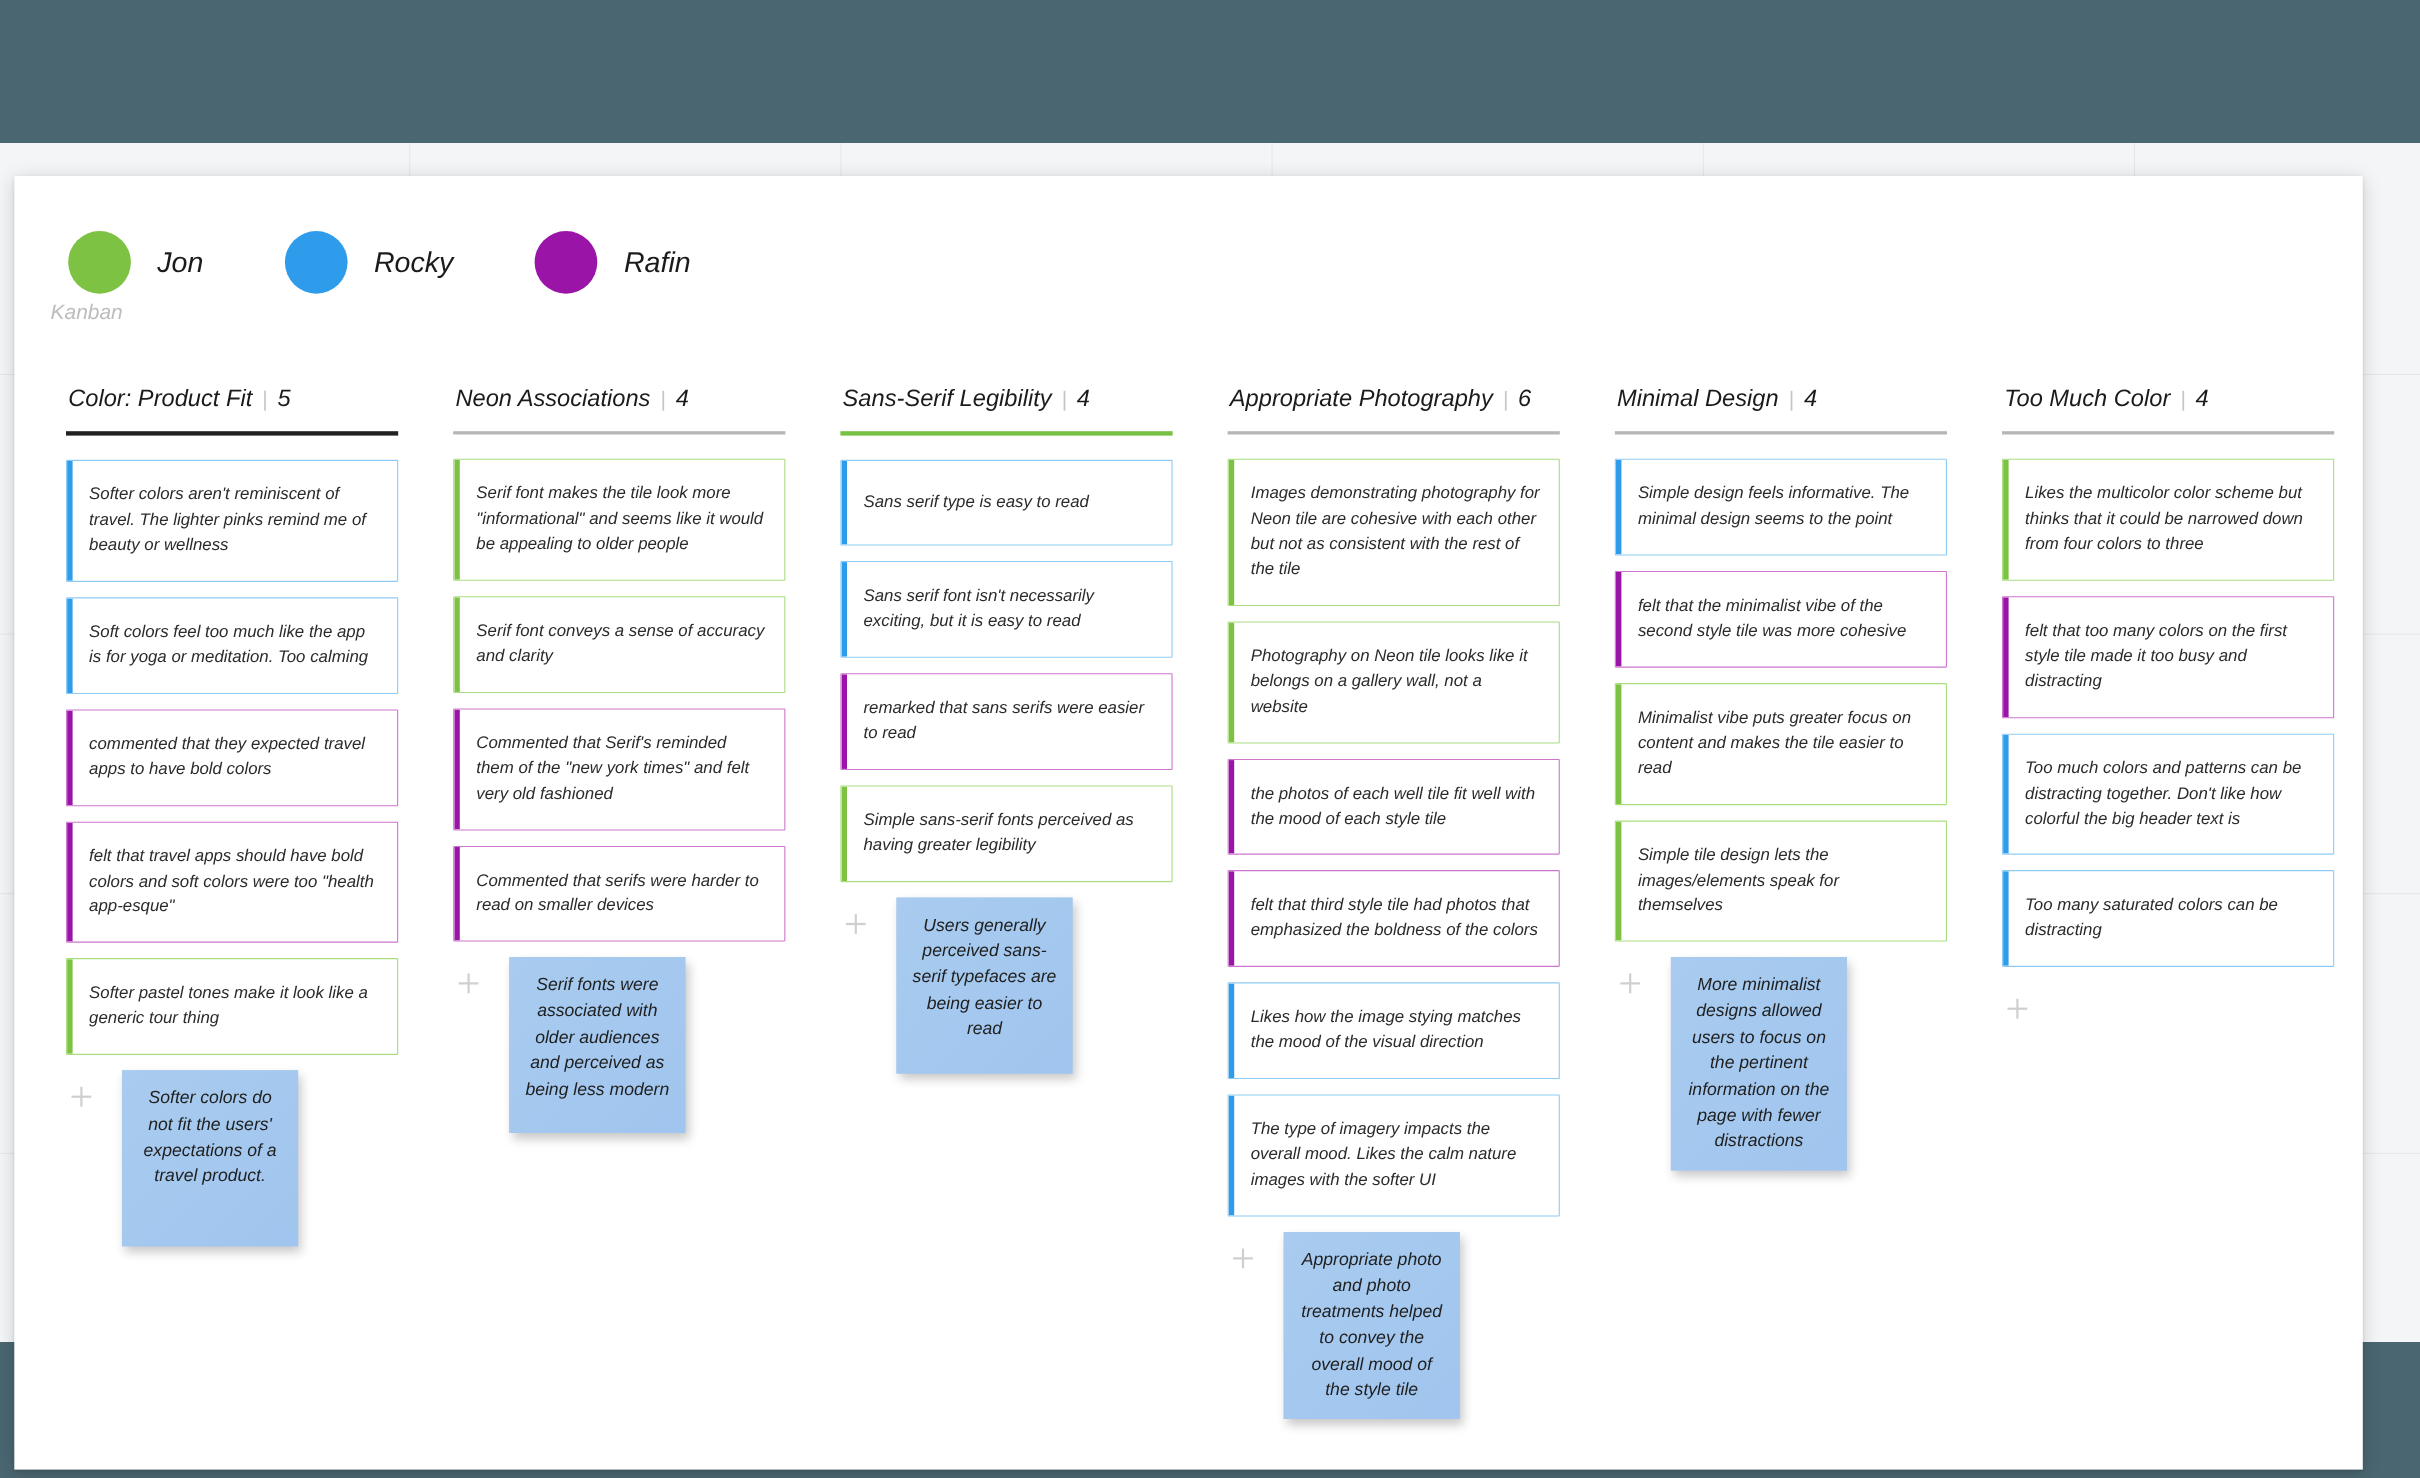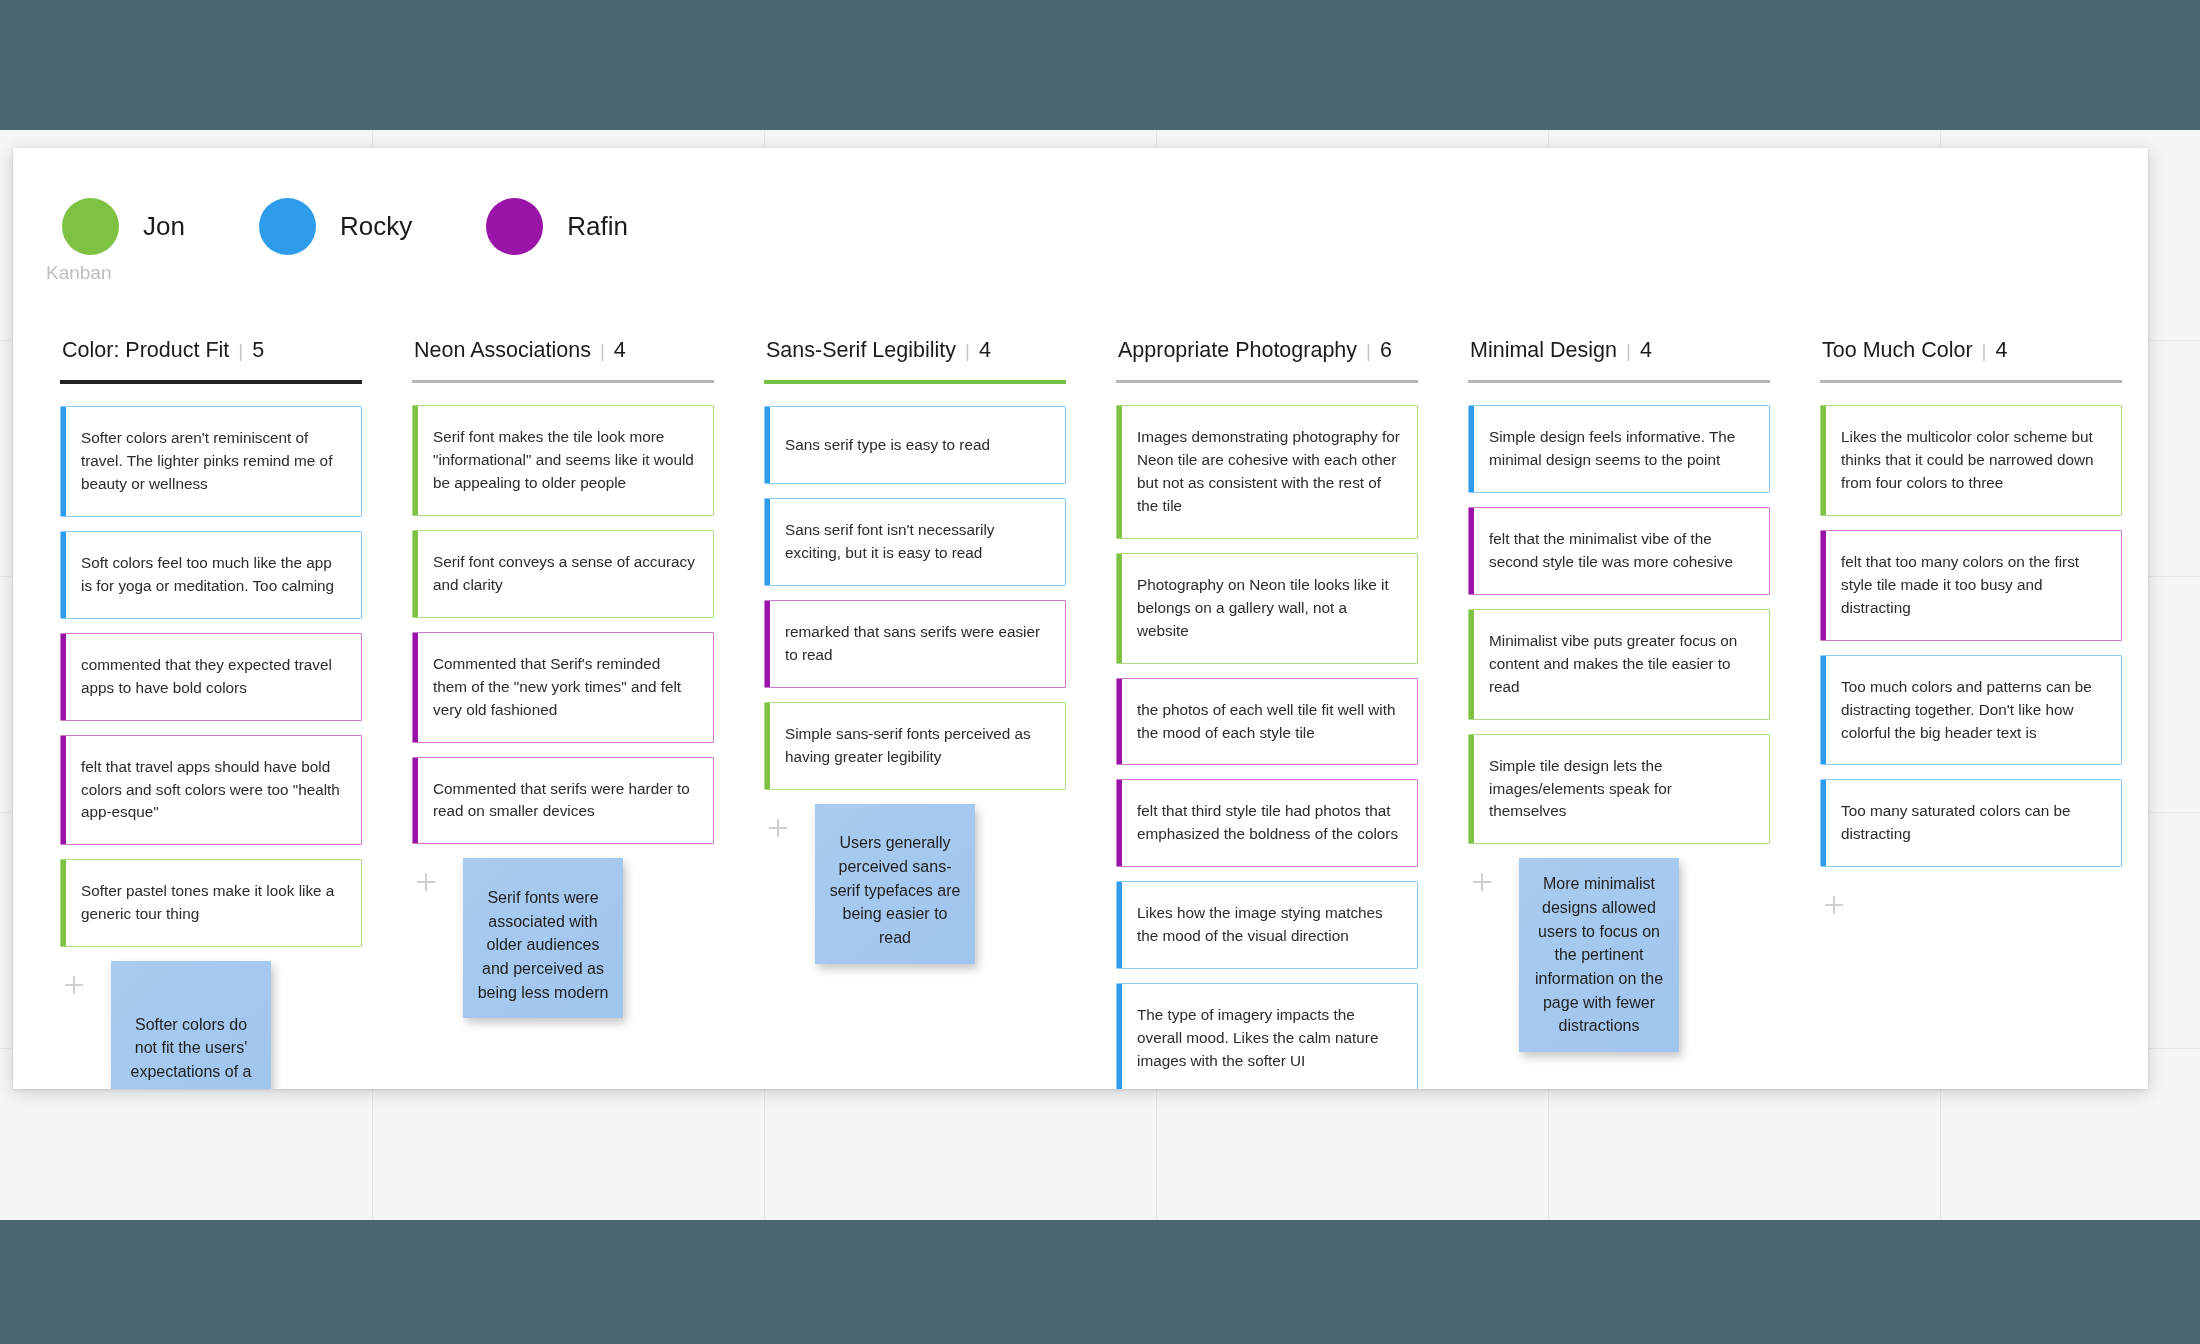--- a/index.html
+++ b/index.html
@@ -20,25 +20,26 @@
     background-image:
       linear-gradient(to right, #e4e6e8 1px, transparent 1px),
       linear-gradient(to bottom, #e4e6e8 1px, transparent 1px);
     background-size: 392px 236px;
     background-position: -20px -26px;
   }
 
   
   #canvas {
     position: absolute;
-    left: 13px; top: 148px;
-    width: 2135px; height: 941px;
+    left: 13px; top: 160px;
+    width: 2135px; height: 1176px;
     background: #ffffff;
     box-shadow: 0 3px 16px rgba(0,0,0,0.16), 0 1px 3px rgba(0,0,0,0.10);
     overflow: hidden;
+    font-style: italic;
   }
 
   
   #legend {
     position: absolute;
     left: 49px; top: 50px;
     display: flex;
     align-items: center;
   }
   .legend-entry { display: flex; align-items: center; margin-right: 74px; }
@@ -135,21 +136,21 @@
   .add-icon::after  { top: 5px; bottom: 5px; left: 13px; width: 2px; }
 
   .sticky {
     width: 160px;
     min-height: 160px;
     margin-left: 23px;
     background: #a4c8ef;
     background-image: linear-gradient(135deg, #a9cbef 0%, #a0c5ee 100%);
     box-shadow: 3px 5px 9px rgba(0,0,0,0.22);
     display: flex;
-    align-items: flex-end;
+    align-items: flex-start;
     justify-content: center;
     padding: 14px 12px;
     flex: 0 0 auto;
   }
   .sticky-text {
     font-size: 16px;
     line-height: 1.48;
     color: #1f1f1f;
     text-align: center;
   }

